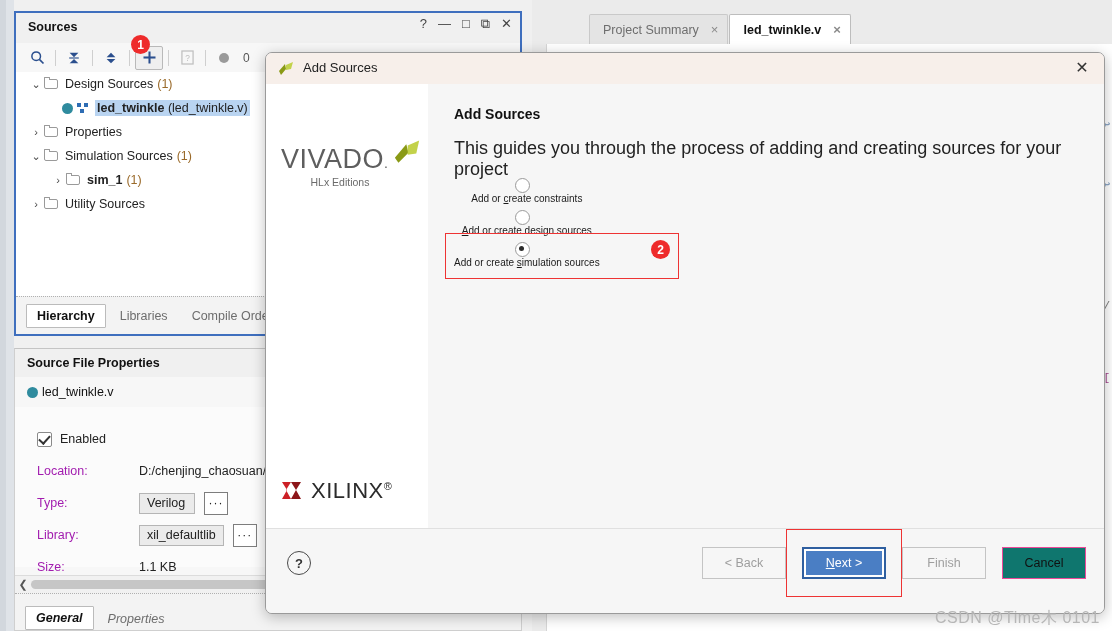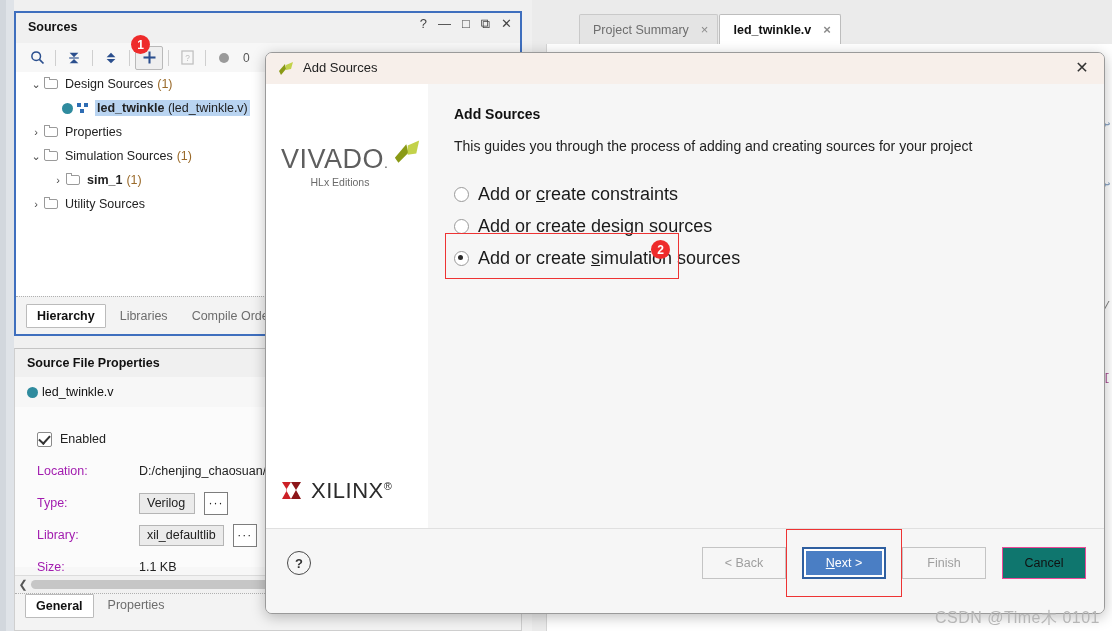--- a/index.html
+++ b/index.html
@@ -36,21 +36,21 @@
 
   
   #tabstrip {
     position: absolute;
     left: 532px; top: 0; right: 0; height: 44px;
     background: #ebebeb;
     border-bottom: 1px solid #c8c8c8;
   }
   #tabstrip .tabs {
     position: absolute;
-    left: 6px; bottom: 0;
+    left: 16px; bottom: 0;
     display: flex;
     align-items: center;
     padding-left: 41px;
   }
   .etab {
     display: flex;
     align-items: center;
     height: 29px;
     padding: 0 9px 0 13px;
     font-size: 12.5px;
@@ -327,21 +327,21 @@
   #props-hscroll .arrow { width: 16px; text-align: center; color: #555; font-size: 11px; }
   #props-hscroll .thumb {
     flex: 1; height: 9px; margin-right: 4px;
     background: #c6c6c6; border-radius: 5px;
   }
   #props-tabs {
     position: absolute;
     left: 0; right: 0; bottom: 0; height: 36px;
     background: #f3f3f3;
     border-top: 1px dotted #b0b0b0;
-    display: flex; align-items: flex-start; padding-left: 10px; gap: 4px;
+    display: flex; align-items: flex-end; padding-left: 10px; gap: 4px; font-style: italic;
   }
 
   
   #dialog {
     position: absolute;
     left: 265px; top: 52px;
     width: 840px; height: 562px;
     background: #f6f6f6;
     border: 1px solid #9a9a9a;
     border-radius: 7px;
@@ -407,29 +407,29 @@
     position: absolute;
     left: 162px; top: 31px; right: 0; bottom: 84px;
     background: #f6f6f6;
   }
   #dlg-heading {
     position: absolute; left: 26px; top: 22px;
     font-size: 14px; font-weight: bold; color: #111;
   }
   #dlg-desc {
     position: absolute; left: 26px; top: 54px;
-    font-size: 14px; color: #222;
+    font-size: 18px; color: #222;
   }
   #radio-group {
     position: absolute; left: 26px; top: 94px;
   }
   .radio-row {
     display: flex; align-items: center;
     height: 32px;
-    font-size: 18px; color: #1a1a1a;
+    font-size: 10px; color: #1a1a1a; flex-direction: column;
   }
   .radio {
     width: 13px; height: 13px;
     border-radius: 50%;
     border: 1px solid #9a9a9a;
     background: #fff;
     margin-right: 9px;
     position: relative;
     flex: none;
   }

